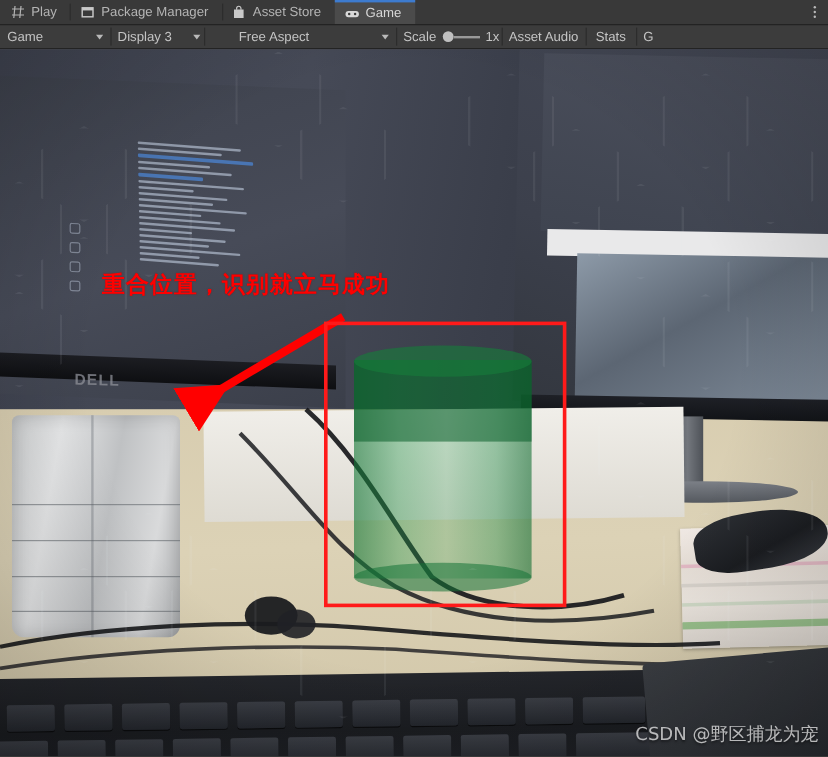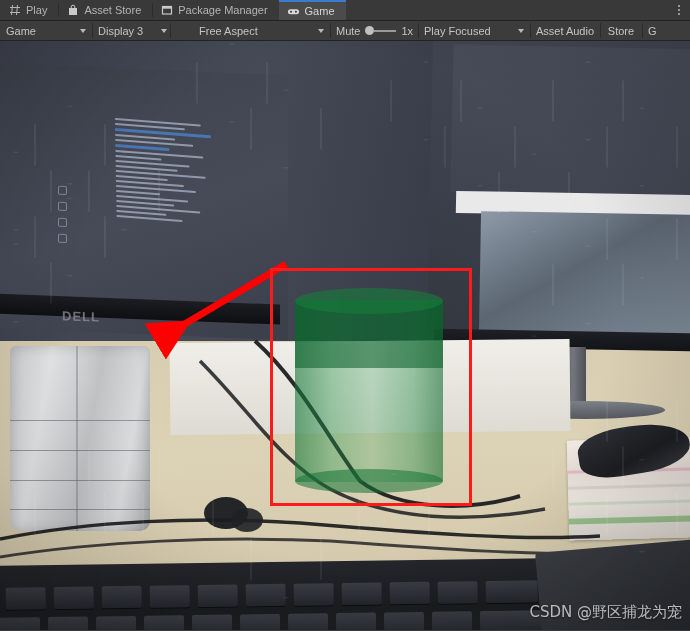--- a/index.html
+++ b/index.html
@@ -480,35 +480,35 @@
             <line x1="1" y1="8.5" x2="11" y2="8.5"></line>
           </g>
         </svg>
       </span>
       <span>Play</span>
     </div>
 
     <div class="tab">
       <span class="tab-icon">
         <svg width="12" height="12" viewBox="0 0 12 12">
+          <rect x="1.5" y="2.5" width="9" height="7.5" fill="none" stroke="#c9c9c9" stroke-width="1.2"></rect>
+          <rect x="1.5" y="2.5" width="9" height="2.2" fill="#c9c9c9"></rect>
+        </svg>
+      </span>
+      <span>Package Manager</span>
+    </div>
+
+    <div class="tab">
+      <span class="tab-icon">
+        <svg width="12" height="12" viewBox="0 0 12 12">
           <path d="M2 4h8v7H2z" fill="#c9c9c9"></path>
           <path d="M4.2 4.2V3a1.8 1.8 0 0 1 3.6 0v1.2" stroke="#c9c9c9" stroke-width="1" fill="none"></path>
         </svg>
       </span>
       <span>Asset Store</span>
-    </div>
-
-    <div class="tab">
-      <span class="tab-icon">
-        <svg width="12" height="12" viewBox="0 0 12 12">
-          <rect x="1.5" y="2.5" width="9" height="7.5" fill="none" stroke="#c9c9c9" stroke-width="1.2"></rect>
-          <rect x="1.5" y="2.5" width="9" height="2.2" fill="#c9c9c9"></rect>
-        </svg>
-      </span>
-      <span>Package Manager</span>
     </div>
 
     <div class="tab active">
       <span class="tab-icon">
         <svg width="13" height="13" viewBox="0 0 14 14">
           <rect x="1" y="4.5" width="12" height="5.5" rx="2.7" fill="#d8d8d8"></rect>
           <circle cx="4.3" cy="7.2" r="1.1" fill="#3a3a3a"></circle>
           <circle cx="9.6" cy="7.2" r="1.1" fill="#3a3a3a"></circle>
         </svg>
       </span>
@@ -537,39 +537,35 @@
       <span>Display 3</span>
       <span class="caret"></span>
     </div>
 
     <div class="tb-item tb-dropdown w-aspect">
       <span>Free Aspect</span>
       <span class="caret"></span>
     </div>
 
     <div class="tb-item w-scale">
-      <span>Mute</span>
+      <span>Scale</span>
       <span class="slider-wrap">
         <span class="slider-knob"></span>
         <span class="slider-track"></span>
       </span>
       <span class="scale-val">1x</span>
     </div>
 
-    <div class="tb-item tb-dropdown w-play">
-      <span>Play Focused</span>
-      <span class="caret"></span>
-    </div>
 
     <div class="tb-item w-mute">
       <span>Asset Audio</span>
     </div>
 
     <div class="tb-item w-stats">
-      <span>Store</span>
+      <span>Stats</span>
     </div>
 
     <div class="tb-item w-gizmos">
       <span>G</span>
     </div>
   </div>
 
   <div class="gameview">
 
     <div class="photo">
@@ -706,20 +702,21 @@
       <div class="hex" style="left:606px; top:340px;"></div>
       <div class="hex" style="left:552px; top:386px;"></div>
       <div class="hex" style="left:606px; top:432px;"></div>
       <div class="hex" style="left:88px;  top:386px;"></div>
       <div class="hex" style="left:34px;  top:432px;"></div>
       <div class="hex" style="left:142px; top:432px;"></div>
       <div class="hex" style="left:250px; top:478px;"></div>
       <div class="hex" style="left:358px; top:432px;"></div>
     </div>
 
+    <div class="annot-text">重合位置，识别就立马成功</div>
 
     <svg class="arrow-svg" viewBox="0 0 140 100">
       <defs>
         <marker id="ah" markerWidth="6" markerHeight="6" refX="2.2" refY="3" orient="auto" markerUnits="strokeWidth">
           <path d="M6,0 L6,6 L0,3 z" fill="#ff0000"></path>
         </marker>
       </defs>
       <line x1="126" y1="18" x2="18" y2="82" stroke="#ff0000" stroke-width="7" marker-end="url(#ah)"></line>
     </svg>
 

